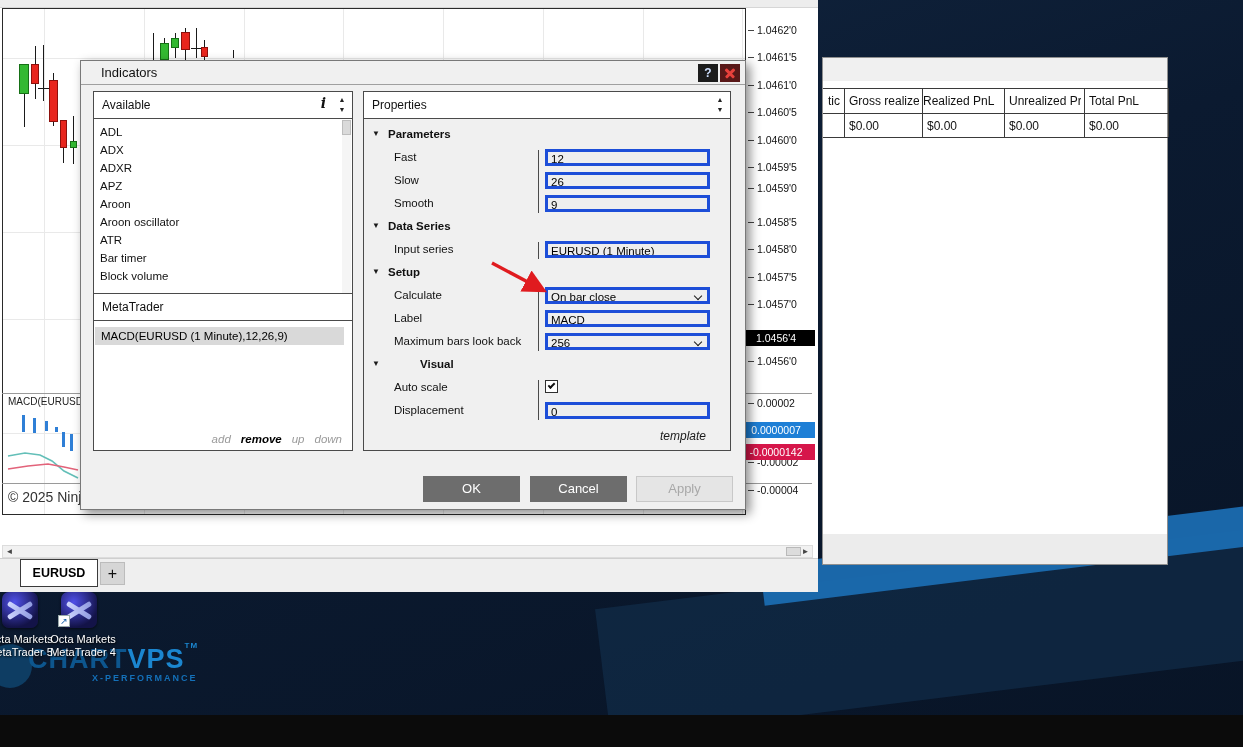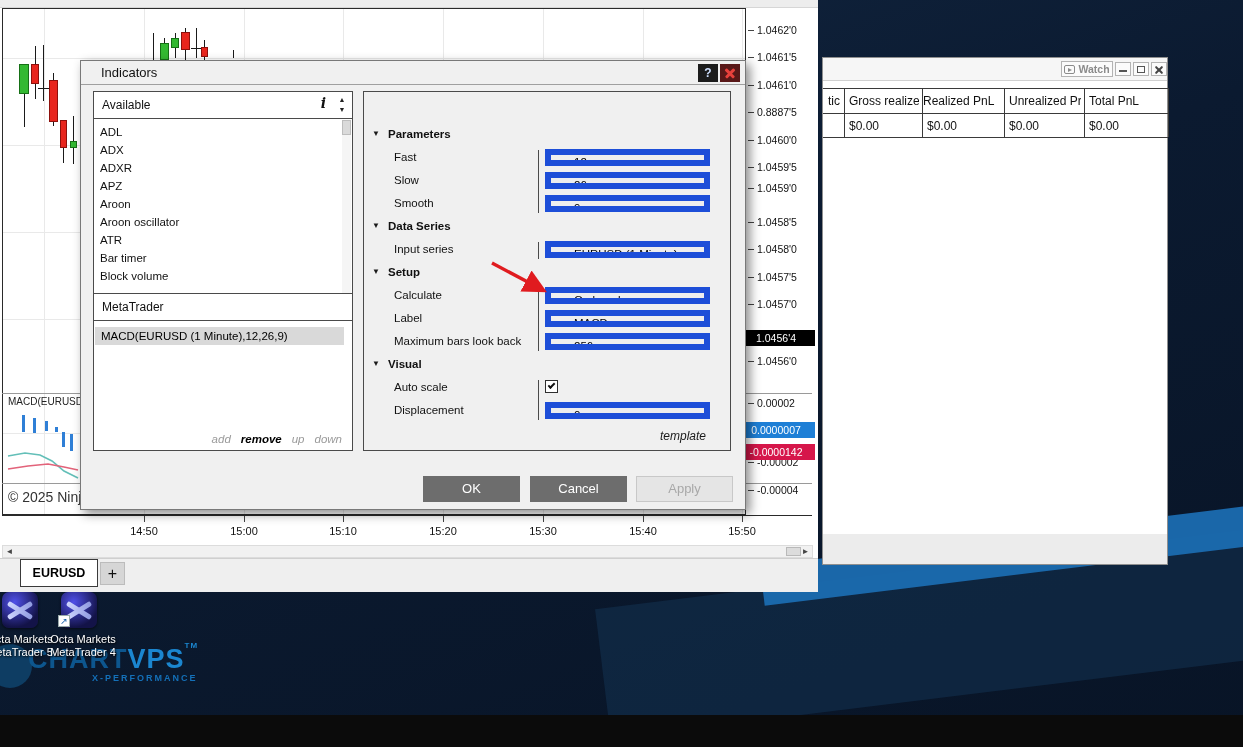--- a/index.html
+++ b/index.html
@@ -90,21 +90,21 @@
 #cfg-actions{position:absolute;right:10px;bottom:5px;font-size:11.5px;font-style:italic}
 #cfg-actions span{margin-left:10px}
 .act-muted{color:#9a9a9a}
 .act-strong{color:#000;font-weight:bold}
 #properties-panel{position:absolute;left:282px;top:30px;width:368px;height:360px;border:1px solid #4a4a4a;background:#f0f0f0}
 #props-header{position:absolute;left:0;top:0;right:0;height:27px;background:#fff;border-bottom:1px solid #4a4a4a}
 #props-header .lh-text{position:absolute;left:8px;top:6px;font-size:12px;color:#111}
 .sec-tri{position:absolute;left:8px;font-size:8px;color:#1a1a1a}
 .sec-title{position:absolute;left:24px;font-weight:bold;font-size:11.5px;color:#111;white-space:nowrap}
 .prow-label{position:absolute;left:30px;font-size:11.5px;color:#111;white-space:nowrap}
-.pfield{position:absolute;left:181px;width:165px;height:17px;border:6px solid #1d4ed8;background:#eeeeee;font-size:11.5px;line-height:15px;padding-left:23px;white-space:nowrap;overflow:hidden}
+.pfield{position:absolute;left:181px;width:165px;height:17px;border:3px solid #1d4ed8;background:#eeeeee;font-size:11.5px;line-height:15px;padding-left:3px;white-space:nowrap;overflow:hidden}
 .chev{position:absolute;right:6px;top:3px;width:6px;height:6px;border-right:1.6px solid #1a1a1a;border-bottom:1.6px solid #1a1a1a;transform:rotate(45deg)}
 .vline{position:absolute;left:174px;width:1px;background:#4a4a4a}
 .pcheck{position:absolute;left:181px;width:13px;height:13px;border:1px solid #2f2f2f;background:#fff}
 .pcheck .mark{position:absolute;left:2px;top:2px;width:7px;height:4px;border-left:2px solid #111;border-bottom:2px solid #111;transform:rotate(-45deg)}
 #template-link{position:absolute;right:24px;top:337px;font-style:italic;font-size:12px;color:#1a1a1a}
 .dlg-btn{position:absolute;top:415px;width:97px;height:26px;background:#6d6d6d;color:#fff;font-size:13px;line-height:26px;text-align:center}
 #btn-ok{left:342px}#btn-cancel{left:449px}
 #btn-apply{left:555px;background:#e5e5e5;color:#a8a8a8;border:1px solid #c8c8c8;line-height:24px}
 
 #arrow-svg{position:absolute;left:0;top:0;width:1243px;height:747px;z-index:12;pointer-events:none}
@@ -198,80 +198,48 @@
       <polyline id="signal-line" fill="none" stroke="#e2637a" stroke-width="1.6" points="8,469 28,466 48,464 64,467 78,470"></polyline>
     </svg>
     <div class="panel-sep" style="top:393px"></div>
     <div class="panel-sep" style="top:483px"></div>
     <div id="macd-label">MACD(EURUSD</div>
     <div id="chart-copyright">© 2025 NinjaT</div>
     <div id="price-axis">
         <div class="ptick" style="top: 22px;">1.0462'0</div>
         <div class="ptick" style="top: 49px;">1.0461'5</div>
         <div class="ptick" style="top: 77px;">1.0461'0</div>
-        <div class="ptick" style="top: 104px;">0.8887'5</div>
+        <div class="ptick" style="top: 104px;">1.0460'5</div>
         <div class="ptick" style="top: 132px;">1.0460'0</div>
         <div class="ptick" style="top: 159px;">1.0459'5</div>
         <div class="ptick" style="top: 180px;">1.0459'0</div>
         <div class="ptick" style="top: 214px;">1.0458'5</div>
         <div class="ptick" style="top: 241px;">1.0458'0</div>
         <div class="ptick" style="top: 269px;">1.0457'5</div>
         <div class="ptick" style="top: 296px;">1.0457'0</div>
         <div class="ptick" style="top: 353px;">1.0456'0</div>
         <div class="ptick" style="top: 395px;">0.00002</div>
         <div class="ptick" style="top: 454px;">-0.00002</div>
         <div class="ptick" style="top: 482px;">-0.00004</div>
         <div class="ptag" style="top: 330px; background: rgb(0, 0, 0);">1.0456'4</div>
         <div class="ptag" style="top: 422px; background: rgb(30, 127, 214);">0.0000007</div>
         <div class="ptag" style="top: 444px; background: rgb(214, 22, 74);">-0.0000142</div>
       </div>
-    <div id="time-axis">
-        <div class="tmark" style="left: 142px;"></div>
-        <div class="ttick" style="left: 142px;">14:50</div>
-        <div class="tmark" style="left: 242px;"></div>
-        <div class="ttick" style="left: 242px;">15:00</div>
-        <div class="tmark" style="left: 341px;"></div>
-        <div class="ttick" style="left: 341px;">15:10</div>
-        <div class="tmark" style="left: 441px;"></div>
-        <div class="ttick" style="left: 441px;">15:20</div>
-        <div class="tmark" style="left: 541px;"></div>
-        <div class="ttick" style="left: 541px;">15:30</div>
-        <div class="tmark" style="left: 641px;"></div>
-        <div class="ttick" style="left: 641px;">15:40</div>
-        <div class="tmark" style="left: 740px;"></div>
-        <div class="ttick" style="left: 740px;">15:50</div>
-      </div>
     <div id="hscroll">
       <div class="harrow" style="left:0">◄</div>
       <div id="hthumb"></div>
       <div class="harrow" style="right:0">►</div>
     </div>
     <div id="tab-row">
       <div id="tab-eurusd">EURUSD</div>
       <div id="tab-add">+</div>
     </div>
   </div>
 
   <div id="pnl-window">
-    <div id="pnl-titlebar">
-      <div id="watch-btn">
-        <span class="tv"></span>
-        <span>Watch</span>
-      </div>
-      <div class="wbtn" style="left:292px">
-          <span class="minbar"></span>
-        </div>
-      <div class="wbtn" style="left:310px">
-          <span class="maxbox"></span>
-        </div>
-      <div class="wbtn" style="left:328px">
-          <span class="xbar a"></span>
-          <span class="xbar b"></span>
-        </div>
-    </div>
     <div id="pnl-body">
         <div class="tline-h" style="left: 0px; top: 7px; width: 345px;"></div>
         <div class="tline-h" style="left: 0px; top: 32px; width: 345px;"></div>
         <div class="tline-h" style="left: 0px; top: 56px; width: 345px;"></div>
         <div class="thead" style="left: 5px; top: 13px; width: 13px;">tic</div>
         <div class="tline-v" style="left: 21px; top: 7px; height: 49px;"></div>
         <div class="thead" style="left: 26px; top: 13px; width: 70px;">Gross realized</div>
         <div class="tval" style="left: 26px; top: 38px;">$0.00</div>
         <div class="tline-v" style="left: 99px; top: 7px; height: 49px;"></div>
         <div class="thead" style="left: 100px; top: 13px; width: 74px;">Realized PnL</div>
@@ -322,20 +290,27 @@
 
     <div id="configured-list" class="listbox">
       <div class="list-header">
         <span class="lh-text">MetaTrader</span>
       </div>
       <div class="citem">MACD(EURUSD (1 Minute),12,26,9)</div>
       <div id="cfg-actions"><span class="act-muted">add</span><span class="act-strong">remove</span><span class="act-muted">up</span><span class="act-muted">down</span></div>
     </div>
 
     <div id="properties-panel">
+      <div id="props-header" class="list-header">
+        <span class="lh-text">Properties</span>
+        <div class="spinner">
+            <span>▲</span>
+            <span>▼</span>
+          </div>
+      </div>
       <div id="props-body">
           <div class="sec-tri" style="top: 37px;">▼</div>
           <div class="sec-title" style="top: 36px;">Parameters</div>
           <div class="prow-label" style="top: 59px;">Fast</div>
           <div class="pfield" style="top: 57px;">12</div>
           <div class="prow-label" style="top: 82px;">Slow</div>
           <div class="pfield" style="top: 80px;">26</div>
           <div class="prow-label" style="top: 105px;">Smooth</div>
           <div class="pfield" style="top: 103px;">9</div>
           <div class="vline" style="top: 58px; height: 63px;"></div>
@@ -347,21 +322,21 @@
           <div class="sec-tri" style="top: 175px;">▼</div>
           <div class="sec-title" style="top: 174px;">Setup</div>
           <div class="prow-label" style="top: 197px;">Calculate</div>
           <div class="pfield" style="top: 195px;">On bar close<div class="chev"></div></div>
           <div class="prow-label" style="top: 220px;">Label</div>
           <div class="pfield" style="top: 218px;">MACD</div>
           <div class="prow-label" style="top: 243px;">Maximum bars look back</div>
           <div class="pfield" style="top: 241px;">256<div class="chev"></div></div>
           <div class="vline" style="top: 196px; height: 63px;"></div>
           <div class="sec-tri" style="top: 267px;">▼</div>
-          <div class="sec-title" style="top: 266px;">Visual</div>
+          <div class="sec-title" style="top: 266px; margin-left: 32px;">Visual</div>
           <div class="prow-label" style="top: 289px;">Auto scale</div>
           <div class="pcheck" style="top: 288px;">
             <div class="mark"></div>
           </div>
           <div class="prow-label" style="top: 312px;">Displacement</div>
           <div class="pfield" style="top: 310px;">0</div>
           <div class="vline" style="top: 288px; height: 40px;"></div>
         </div>
       <div id="template-link">template</div>
     </div>

